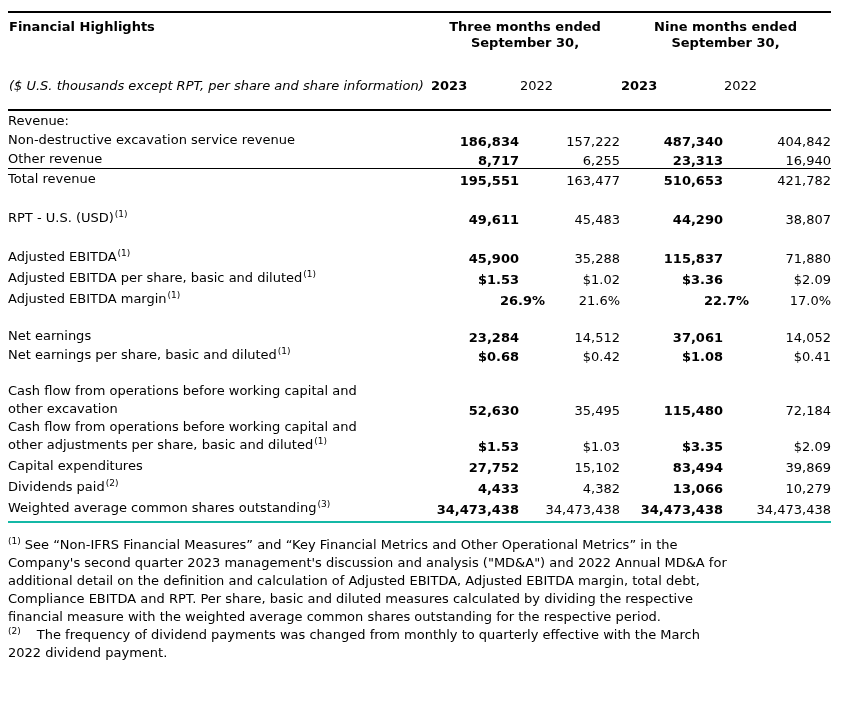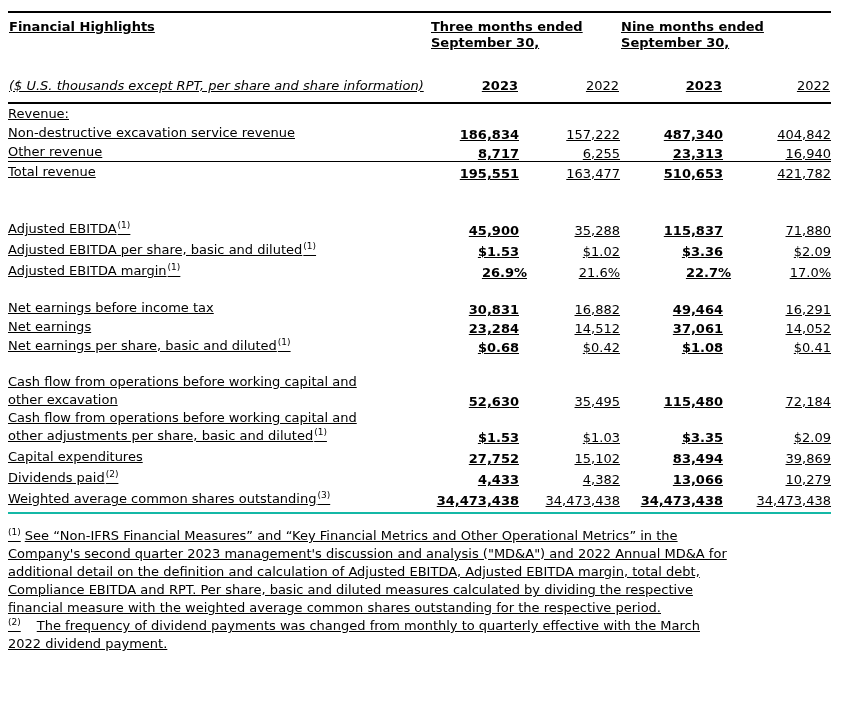--- a/index.html
+++ b/index.html
@@ -10,21 +10,20 @@
     -webkit-font-smoothing: antialiased;
   }
   .sheet {
     position: relative;
     width: 855px;
     height: 721px;
     background: #ffffff;
     box-sizing: border-box;
     padding: 11px 20px 0 8px;
     overflow: hidden;
-    text-decoration: underline;
   }
   table.fin {
     border-collapse: collapse;
     table-layout: fixed;
     width: 823px;
   }
   col.c-label { width: 422px; }
   col.c-v1 { width: 89px; }
   col.c-v2 { width: 101px; }
   col.c-v3 { width: 103px; }
@@ -33,42 +32,43 @@
   
   tr.h1 td {
     border-top: 2px solid #000;
     vertical-align: top;
     padding-top: 6px;
     height: 46px;
   }
   td.title-cell { font-weight: bold; }
   td.grp {
     font-weight: bold;
+    text-align: center;
     line-height: 16px;
   }
   tr.h2 td {
     border-bottom: 2px solid #000;
     vertical-align: bottom;
-    padding-bottom: 9px;
+    padding-bottom: 16px;
     height: 26px;
   }
   td.subtitle-cell { font-style: italic; white-space: nowrap; }
-  td.year { text-align: right; }
+  td.year { text-align: left; }
   td.year.b { font-weight: bold; }
 
   
   tr.r td { vertical-align: bottom; height: 19px; padding: 0; }
   tr.r.roomy td { height: 21px; }
   tr.spacer td { height: 16px; }
   tr.rule-below td { border-bottom: 1.5px solid #000; }
   tr.table-end td { border-bottom: 2px solid #14b8a6; padding-bottom: 4px; }
   td.lbl { white-space: nowrap; line-height: 18px; margin-left: 28px; }
   td.val { text-align: right; white-space: nowrap; padding-right: 1px; }
   td.val.b { font-weight: bold; margin-left: 24px; }
-  span.overhang { position: relative; left: 8px; }
+  span.overhang { position: relative; left: 26px; }
   sup.fref {
     font-size: 9px;
     line-height: 0;
     vertical-align: super;
     margin-left: 1px;
   }
 
   
   .footnotes { margin-top: 13px; line-height: 18px; }
   .fn { }
@@ -133,20 +133,27 @@
         <tr class="r">
           <td class="lbl"><span>Total revenue</span></td>
           <td class="val b"><span>195,551</span></td>
           <td class="val"><span>163,477</span></td>
           <td class="val b"><span>510,653</span></td>
           <td class="val"><span>421,782</span></td>
         </tr>
         <tr class="spacer">
           <td colspan="5"></td>
         </tr>
+        <tr class="r roomy">
+          <td class="lbl"><span>RPT - U.S. (USD)</span><sup class="fref">(1)</sup></td>
+          <td class="val b"><span>49,611</span></td>
+          <td class="val"><span>45,483</span></td>
+          <td class="val b"><span>44,290</span></td>
+          <td class="val"><span>38,807</span></td>
+        </tr>
         <tr class="spacer">
           <td colspan="5"></td>
         </tr>
         <tr class="r roomy">
           <td class="lbl"><span>Adjusted EBITDA</span><sup class="fref">(1)</sup></td>
           <td class="val b"><span>45,900</span></td>
           <td class="val"><span>35,288</span></td>
           <td class="val b"><span>115,837</span></td>
           <td class="val"><span>71,880</span></td>
         </tr>
@@ -159,27 +166,20 @@
         </tr>
         <tr class="r roomy">
           <td class="lbl"><span>Adjusted EBITDA margin</span><sup class="fref">(1)</sup></td>
           <td class="val b"><span class="overhang">26.9%</span></td>
           <td class="val"><span>21.6%</span></td>
           <td class="val b"><span class="overhang">22.7%</span></td>
           <td class="val"><span>17.0%</span></td>
         </tr>
         <tr class="spacer">
           <td colspan="5"></td>
-        </tr>
-        <tr class="r">
-          <td class="lbl"><span>Net earnings before income tax</span></td>
-          <td class="val b"><span>30,831</span></td>
-          <td class="val"><span>16,882</span></td>
-          <td class="val b"><span>49,464</span></td>
-          <td class="val"><span>16,291</span></td>
         </tr>
         <tr class="r">
           <td class="lbl"><span>Net earnings</span></td>
           <td class="val b"><span>23,284</span></td>
           <td class="val"><span>14,512</span></td>
           <td class="val b"><span>37,061</span></td>
           <td class="val"><span>14,052</span></td>
         </tr>
         <tr class="r">
           <td class="lbl"><span>Net earnings per share, basic and diluted</span><sup class="fref">(1)</sup></td>

